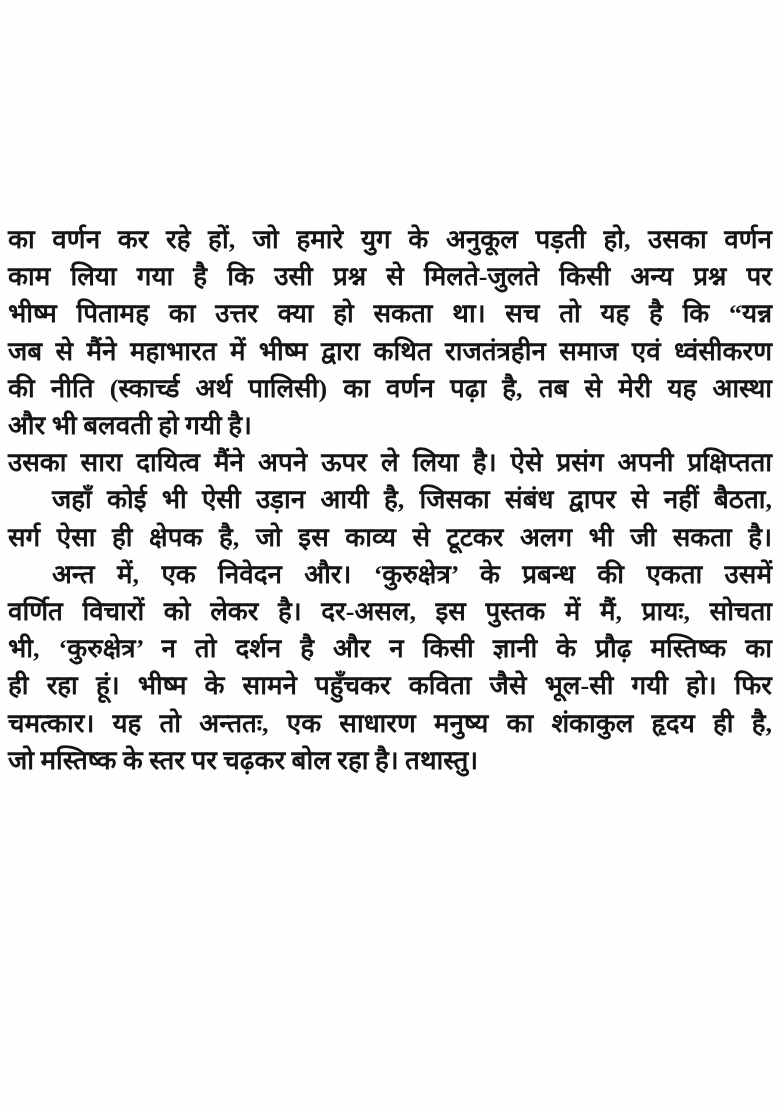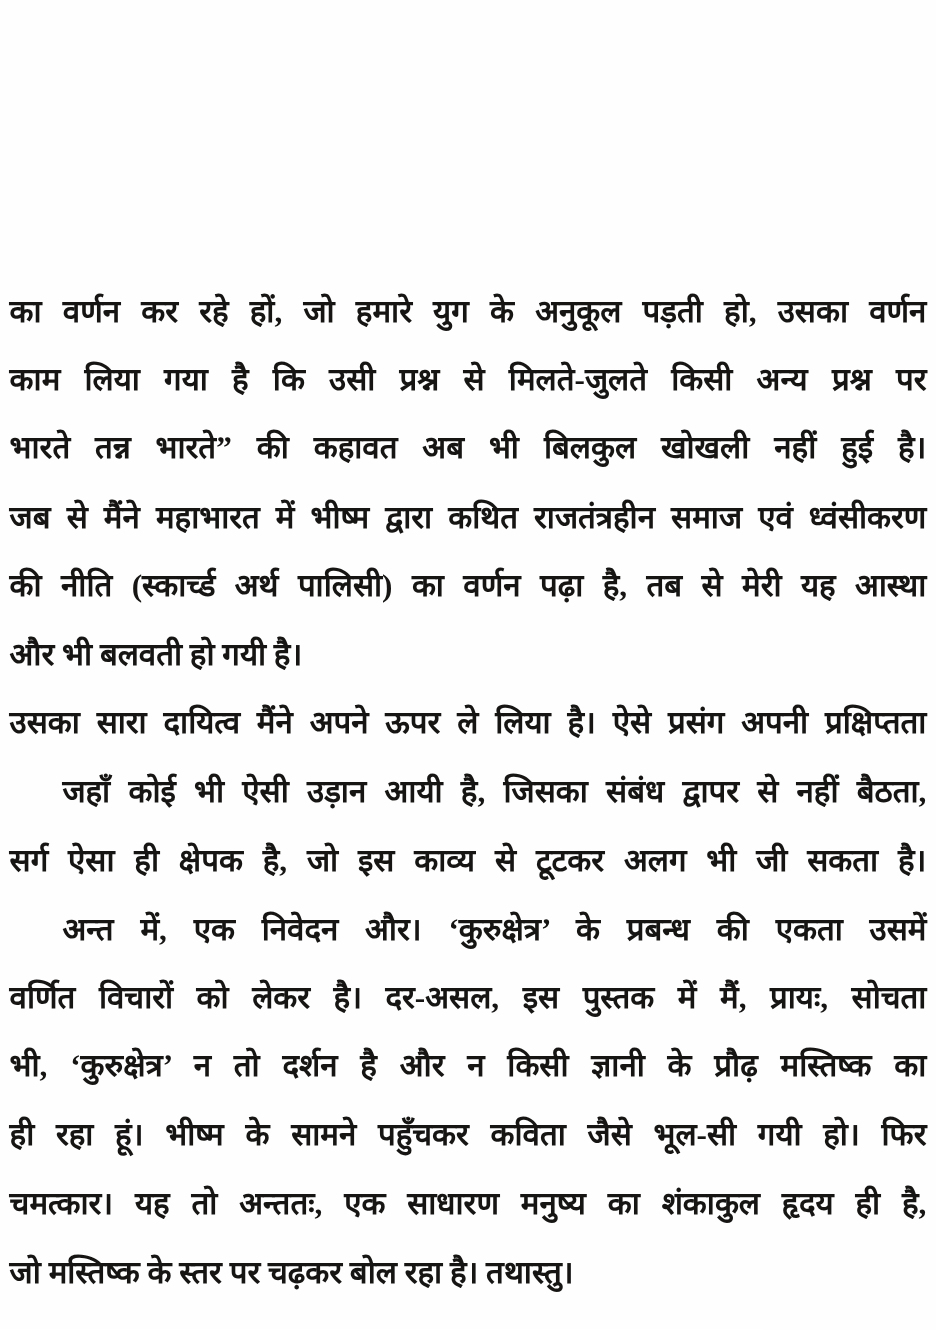--- a/index.html
+++ b/index.html
@@ -28,21 +28,20 @@
   }
   .para {
     margin: 0;
     padding: 0;
   }
   .line {
     text-align: justify;
     text-align-last: justify;
     white-space: normal;
     min-height: 37.2px;
-    margin-top: 20px;
   }
   .line.last {
     text-align: left;
     text-align-last: left;
   }
   .line.indent {
     text-indent: 44px;
   }
   
   .line.faded-start {
@@ -51,21 +50,21 @@
 </style>
 </head>
 <body>
 
 <div class="page">
   <div class="text-block">
 
     <div class="para">
       <div class="line faded-start">का वर्णन कर रहे हों, जो हमारे युग के अनुकूल पड़ती हो, उसका वर्णन</div>
       <div class="line">काम लिया गया है कि उसी प्रश्न से मिलते-जुलते किसी अन्य प्रश्न पर</div>
-      <div class="line">भारते तन्न भारते” की कहावत अब भी बिलकुल खोखली नहीं हुई है।</div>
+      <div class="line">भीष्म पितामह का उत्तर क्या हो सकता था। सच तो यह है कि “यन्न</div>
       <div class="line">जब से मैंने महाभारत में भीष्म द्वारा कथित राजतंत्रहीन समाज एवं ध्वंसीकरण</div>
       <div class="line">की नीति (स्कार्च्ड अर्थ पालिसी) का वर्णन पढ़ा है, तब से मेरी यह आस्था</div>
       <div class="line last">और भी बलवती हो गयी है।</div>
     </div>
 
     <div class="para">
       <div class="line">उसका सारा दायित्व मैंने अपने ऊपर ले लिया है। ऐसे प्रसंग अपनी प्रक्षिप्तता</div>
       <div class="line indent">जहाँ कोई भी ऐसी उड़ान आयी है, जिसका संबंध द्वापर से नहीं बैठता,</div>
       <div class="line">सर्ग ऐसा ही क्षेपक है, जो इस काव्य से टूटकर अलग भी जी सकता है।</div>
     </div>

